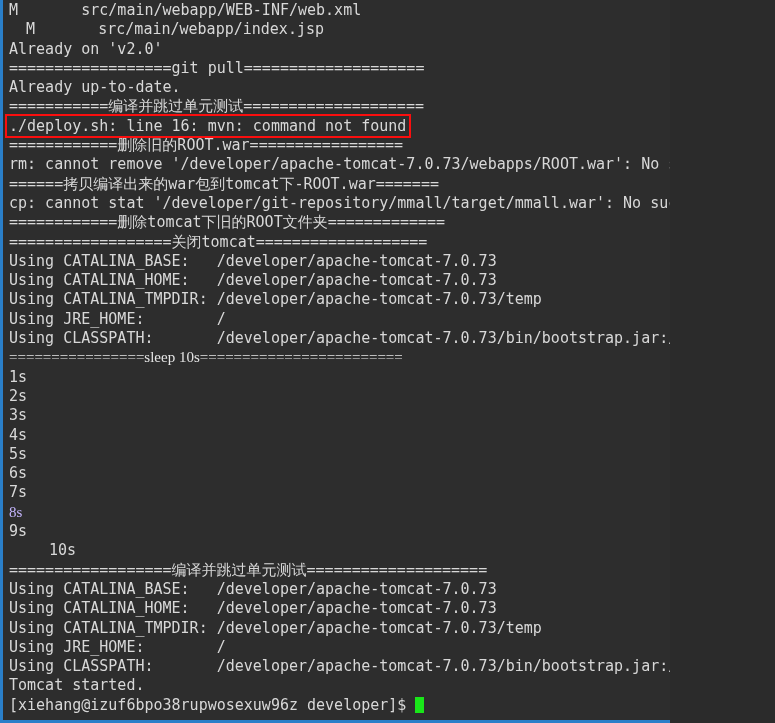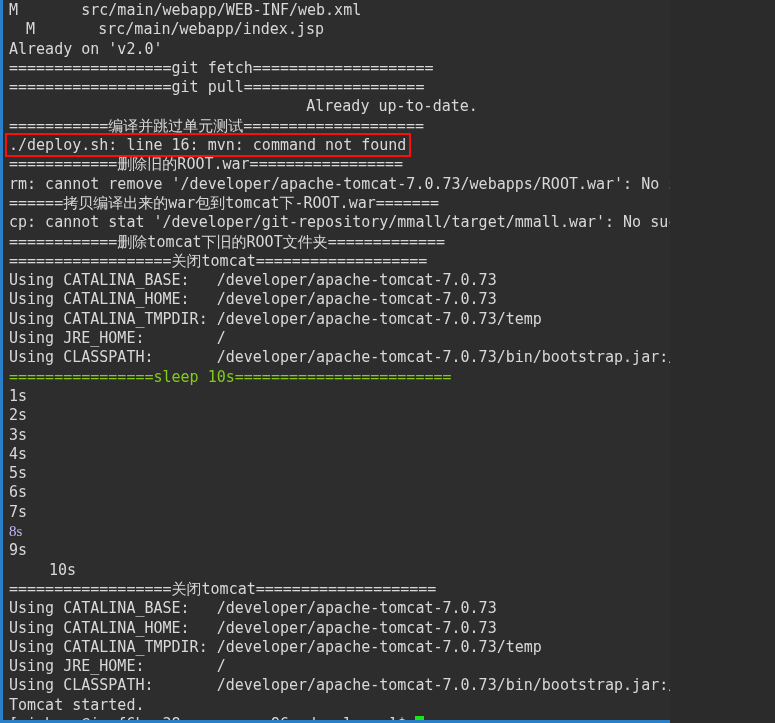--- a/index.html
+++ b/index.html
@@ -79,51 +79,50 @@
   }
 </style>
 </head>
 <body>
 
 <div id="terminal" style="background: rgb(45, 45, 45); border-left-color: rgb(42, 127, 201); border-bottom-color: rgb(42, 127, 201);">
   <div id="screen" style="background: rgb(45, 45, 45);">
       <div class="line" style="color: rgb(216, 216, 216);">M       src/main/webapp/WEB-INF/web.xml</div>
       <div class="line" style="color: rgb(216, 216, 216); padding-left: 17px;">M       src/main/webapp/index.jsp</div>
       <div class="line" style="color: rgb(216, 216, 216);">Already on 'v2.0'</div>
-      <div class="line sep" style="color: rgb(216, 216, 216);">==================git fetch====================</div>
       <div class="line sep" style="color: rgb(216, 216, 216);">==================git pull====================</div>
-      <div class="line" style="color: rgb(216, 216, 216); text-align: center;">Already up-to-date.</div>
+      <div class="line" style="color: rgb(216, 216, 216);">Already up-to-date.</div>
       <div class="line sep" style="color: rgb(216, 216, 216);">===========编译并跳过单元测试====================</div>
       <div class="boxwrap">
         <div class="redbox" style="border-color: rgb(251, 14, 14);"></div>
         <div class="line" style="color: rgb(216, 216, 216);">./deploy.sh: line 16: mvn: command not found</div>
       </div>
       <div class="line sep" style="color: rgb(216, 216, 216);">============删除旧的ROOT.war=================</div>
       <div class="line" style="color: rgb(216, 216, 216);">rm: cannot remove '/developer/apache-tomcat-7.0.73/webapps/ROOT.war': No such file or directory</div>
       <div class="line sep" style="color: rgb(216, 216, 216);">======拷贝编译出来的war包到tomcat下-ROOT.war=======</div>
       <div class="line" style="color: rgb(216, 216, 216);">cp: cannot stat '/developer/git-repository/mmall/target/mmall.war': No such file or directory</div>
       <div class="line sep" style="color: rgb(216, 216, 216);">============删除tomcat下旧的ROOT文件夹=============</div>
       <div class="line sep" style="color: rgb(216, 216, 216);">==================关闭tomcat===================</div>
       <div class="line" style="color: rgb(216, 216, 216);">Using CATALINA_BASE:   /developer/apache-tomcat-7.0.73</div>
       <div class="line" style="color: rgb(216, 216, 216);">Using CATALINA_HOME:   /developer/apache-tomcat-7.0.73</div>
       <div class="line" style="color: rgb(216, 216, 216);">Using CATALINA_TMPDIR: /developer/apache-tomcat-7.0.73/temp</div>
       <div class="line" style="color: rgb(216, 216, 216);">Using JRE_HOME:        /</div>
       <div class="line" style="color: rgb(216, 216, 216);">Using CLASSPATH:       /developer/apache-tomcat-7.0.73/bin/bootstrap.jar:/developer/apache-tomca</div>
-      <div class="line sep" style="color: #84cc16;">================sleep 10s========================</div>
+      <div class="line sep" style="color: #e5e5e5; font-family: Liberation Serif, serif;">================sleep 10s========================</div>
       <div class="line" style="color: rgb(216, 216, 216);">1s</div>
       <div class="line" style="color: rgb(216, 216, 216);">2s</div>
       <div class="line" style="color: rgb(216, 216, 216);">3s</div>
       <div class="line" style="color: rgb(216, 216, 216);">4s</div>
       <div class="line" style="color: rgb(216, 216, 216);">5s</div>
       <div class="line" style="color: rgb(216, 216, 216);">6s</div>
       <div class="line" style="color: rgb(216, 216, 216);">7s</div>
       <div class="line" style="color: #c4b5fd; font-family: Liberation Serif, serif;">8s</div>
       <div class="line" style="color: rgb(216, 216, 216);">9s</div>
       <div class="line" style="color: rgb(216, 216, 216); margin-left: 40px;">10s</div>
-      <div class="line sep" style="color: rgb(216, 216, 216);">==================关闭tomcat====================</div>
+      <div class="line sep" style="color: rgb(216, 216, 216);">==================编译并跳过单元测试====================</div>
       <div class="line" style="color: rgb(216, 216, 216);">Using CATALINA_BASE:   /developer/apache-tomcat-7.0.73</div>
       <div class="line" style="color: rgb(216, 216, 216);">Using CATALINA_HOME:   /developer/apache-tomcat-7.0.73</div>
       <div class="line" style="color: rgb(216, 216, 216);">Using CATALINA_TMPDIR: /developer/apache-tomcat-7.0.73/temp</div>
       <div class="line" style="color: rgb(216, 216, 216);">Using JRE_HOME:        /</div>
       <div class="line" style="color: rgb(216, 216, 216);">Using CLASSPATH:       /developer/apache-tomcat-7.0.73/bin/bootstrap.jar:/developer/apache-tomca</div>
       <div class="line" style="color: rgb(216, 216, 216);">Tomcat started.</div>
       <div class="line" style="color: rgb(216, 216, 216);"><span>[xiehang@izuf6bpo38rupwosexuw96z developer]$ </span><span class="cursor" style="background: rgb(25, 230, 25);"></span></div>
     </div>
 </div>
 

